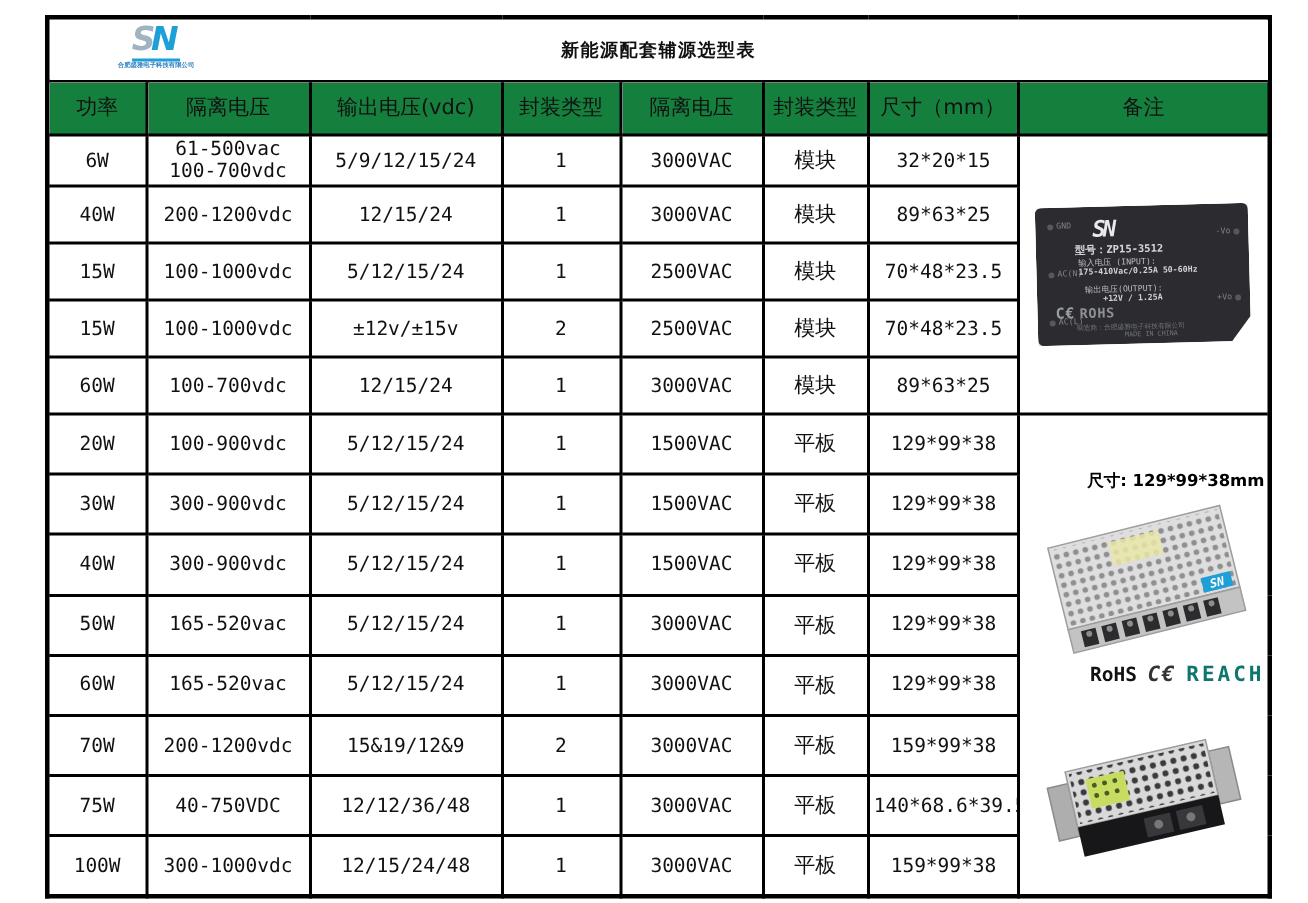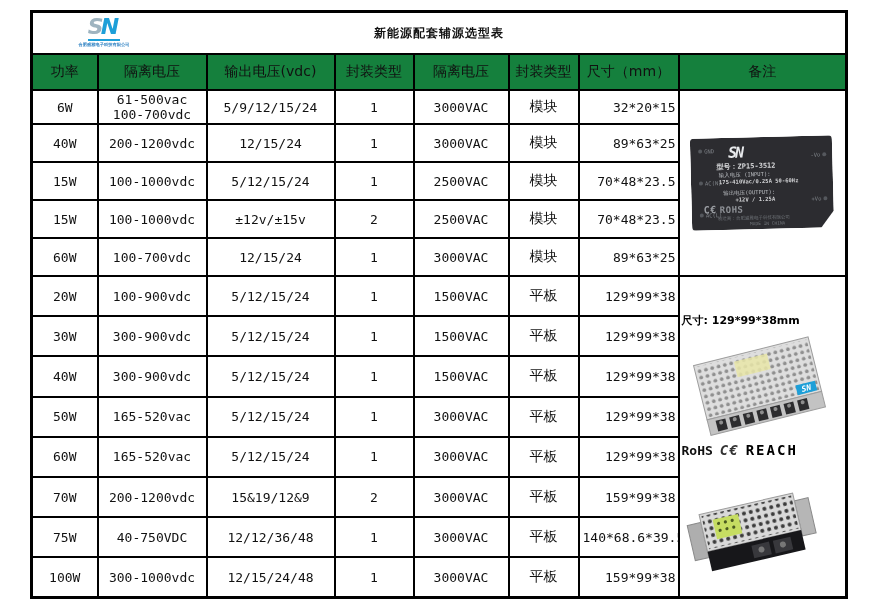--- a/index.html
+++ b/index.html
@@ -19,21 +19,21 @@
   .logo-sn{font-style:italic;font-weight:bold;font-size:22px;letter-spacing:-3px;
     display:inline-block;border-bottom:2px solid #1d9fd8;padding:0 4px 1px 0;}
   .logo-s{color:#9fb4c0;}
   .logo-n{color:#1d9fd8;}
   .logo-sub{font-size:5px;color:#2a7fc1;margin-top:1px;white-space:nowrap;transform:scale(.85);}
 
   tr.head-row th{height:32px;background:#15803d;font-weight:normal;font-size:14px;}
   tbody td{font-size:13px;text-align:center;white-space:pre-line;
     font-family:"DejaVu Sans Mono","Liberation Mono","DejaVu Sans",monospace,sans-serif;}
   tbody td.c5{font-family:Liberation Serif, serif;font-size:14px;}
-  tbody td.c6{text-align:right;padding-left:3px;}
+  tbody td.c6{text-align:center;padding-left:3px;}
   tbody tr{height:38px;}
   tbody tr.first{height:28px;}
   td.remark-cell{background:#fff;vertical-align:middle;padding:0;}
 
   
   .module-fig{display:flex;align-items:center;justify-content:center;height:100%;}
   .module-body{position:relative;width:142px;height:92px;background:#2c2c30;
     border-radius:4px;transform:rotate(-1.5deg);
     clip-path:polygon(0 0,100% 0,100% 82%,91% 100%,0 100%);
     color:#b9bcc0;box-shadow:1px 2px 3px rgba(0,0,0,.35);}
@@ -47,27 +47,27 @@
   .m-l3{position:absolute;left:32px;top:52px;font-size:5.5px;}
   .m-l4{position:absolute;left:44px;top:59px;font-size:5.5px;color:#d2d3d5;font-weight:bold;}
   .m-certs{position:absolute;left:12px;top:66px;font-size:9px;color:#8e9196;font-weight:bold;
     letter-spacing:.5px;display:flex;gap:3px;align-items:center;}
   .m-ce{font-size:10px;color:#9a9da2;}
   .m-maker{position:absolute;left:26px;top:78px;font-size:4.5px;color:#6f7artifact378;}
   .m-maker{color:#6f7378;}
   .m-origin{position:absolute;left:58px;top:84px;font-size:4.5px;color:#6f7378;}
 
   
-  .panel-fig{display:flex;flex-direction:column;align-items:flex-start;height:100%;padding-top:20px;box-sizing:border-box;}
+  .panel-fig{display:flex;flex-direction:column;align-items:flex-end;height:100%;padding-top:20px;box-sizing:border-box;}
   .size-text{font-size:11px;font-weight:bold;color:#000;
     font-family:"DejaVu Sans","Liberation Sans",sans-serif;}
   .cert-line{display:flex;align-items:center;gap:7px;margin-top:2px;}
   .cert-rohs{font-size:13px;font-weight:bold;color:#111;}
   .cert-ce{font-size:14px;font-weight:bold;color:#333;letter-spacing:1px;font-style:italic;}
-  .cert-reach{font-size:14px;font-weight:bold;color:#000000;letter-spacing:2px;}
+  .cert-reach{font-size:14px;font-weight:bold;color:#0f766e;letter-spacing:2px;}
   svg{display:block;}
 </style>
 </head>
 <body>
 
 <div class="page">
   <table class="sel">
     <colgroup>
       <col class="c0">
         <col class="c1">

